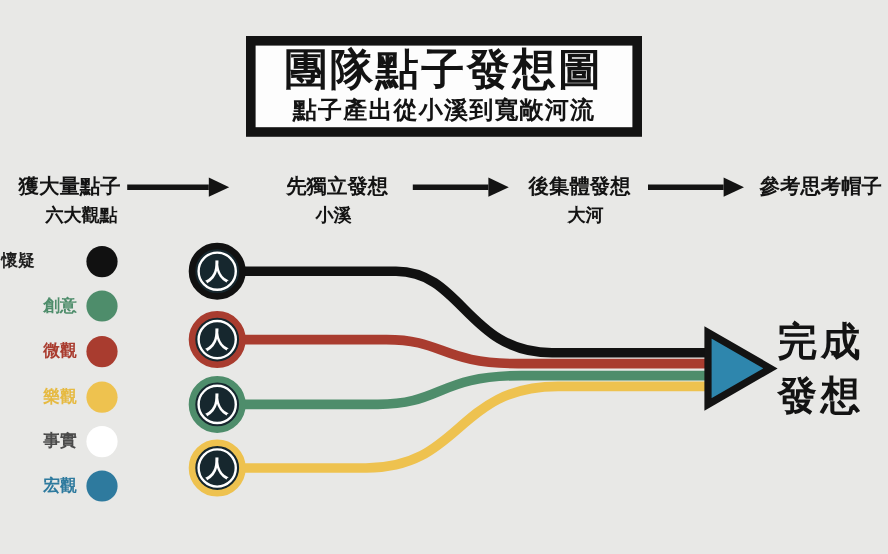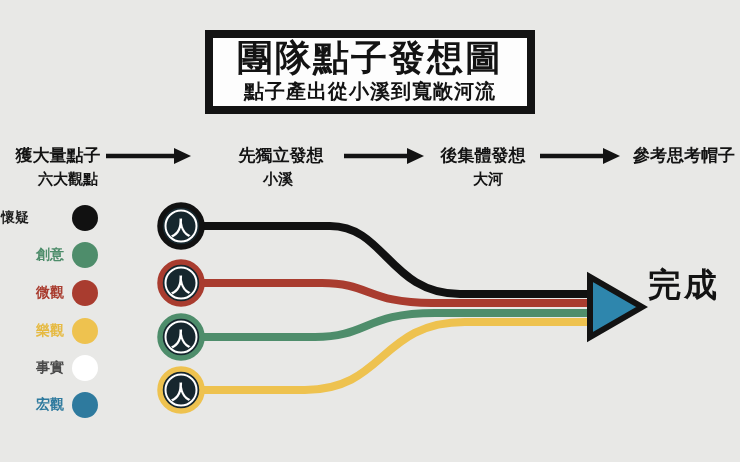--- a/index.html
+++ b/index.html
@@ -117,15 +117,16 @@
     <span class="legend-label" style="color: rgb(74, 74, 74);">事實</span>
     <span class="legend-dot" style="background-color: rgb(255, 255, 255);"></span>
   </div>
   <div class="legend-row" style="top:392px;">
     <span class="legend-label" style="color: rgb(46, 122, 158);">宏觀</span>
     <span class="legend-dot" style="background-color: rgb(46, 122, 158);"></span>
   </div>
 
   <div class="result" style="color: rgb(19, 19, 19);">
     <div>完成</div>
+    <div>發想</div>
   </div>
 
 </div>
 
 </body></html>

